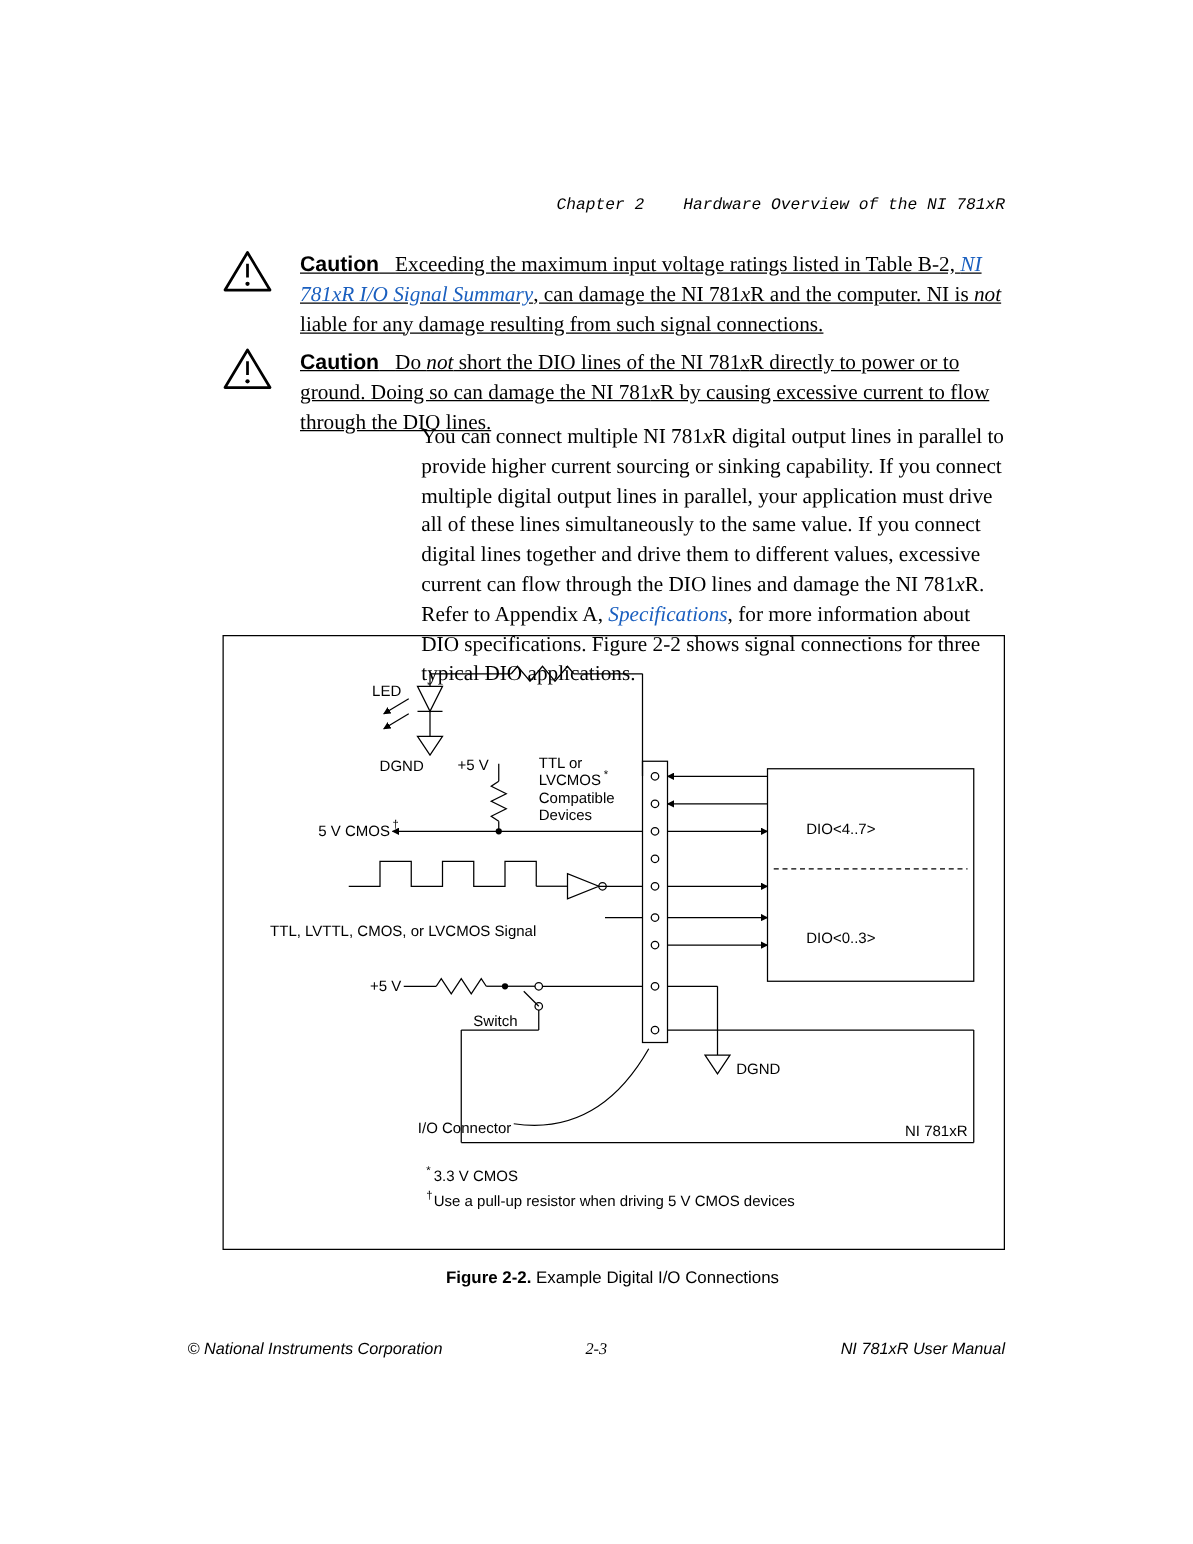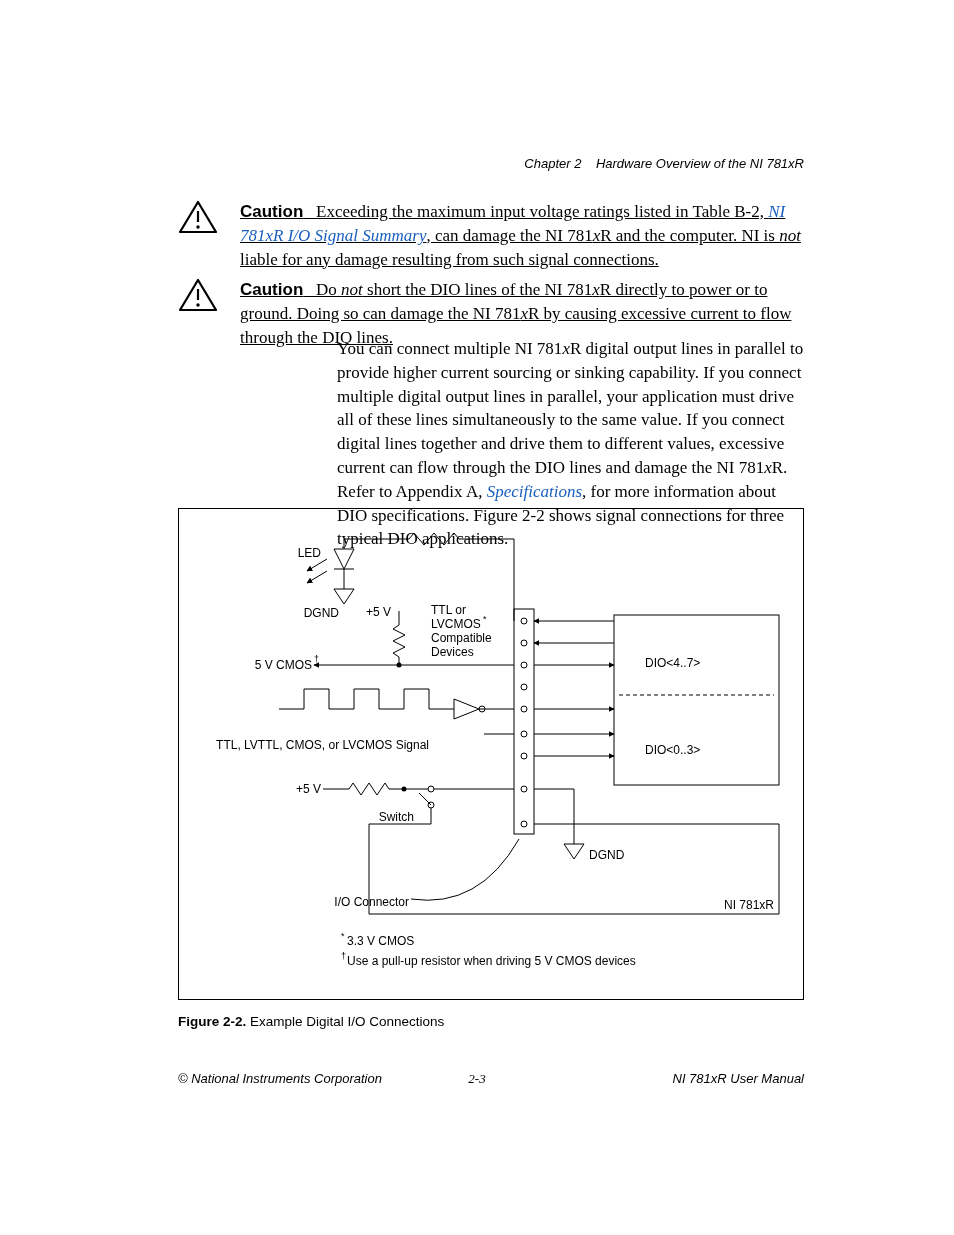--- a/index.html
+++ b/index.html
@@ -16,21 +16,21 @@
   }
   .page {
     position: relative;
     width: 954px;
     height: 1235px;
   }
   .running-header {
     position: absolute;
     top: 155px;
     right: 150px;
-    font-family: Liberation Sans, sans-serif;
+    font-family: Liberation Mono, monospace;
     font-style: italic;
     font-size: 13px;
   }
   .caution-icon {
     position: absolute;
     left: 178px;
     width: 40px;
     height: 34px;
   }
   .caution-text {
@@ -65,33 +65,32 @@
   }
   .figure-svg {
     width: 624px;
     height: 490px;
   }
   .figure-caption {
     position: absolute;
     left: 178px;
     top: 1013px;
     width: 624px;
-    text-align: left;
+    text-align: center;
     font-family: Arial, Helvetica, sans-serif;
     font-size: 13.5px;
   }
   .figure-caption .fc-bold { font-weight: bold; }
   .footer-left {
     position: absolute;
     left: 150px;
     top: 1070px;
     font-family: Arial, Helvetica, sans-serif;
     font-style: italic;
     font-size: 13px;
-    margin-left: 28px;
   }
   .footer-center {
     position: absolute;
     left: 0; right: 0;
     top: 1070px;
     text-align: center;
     font-family: Liberation Serif, serif;
     font-style: italic;
     font-size: 13px;
   }

